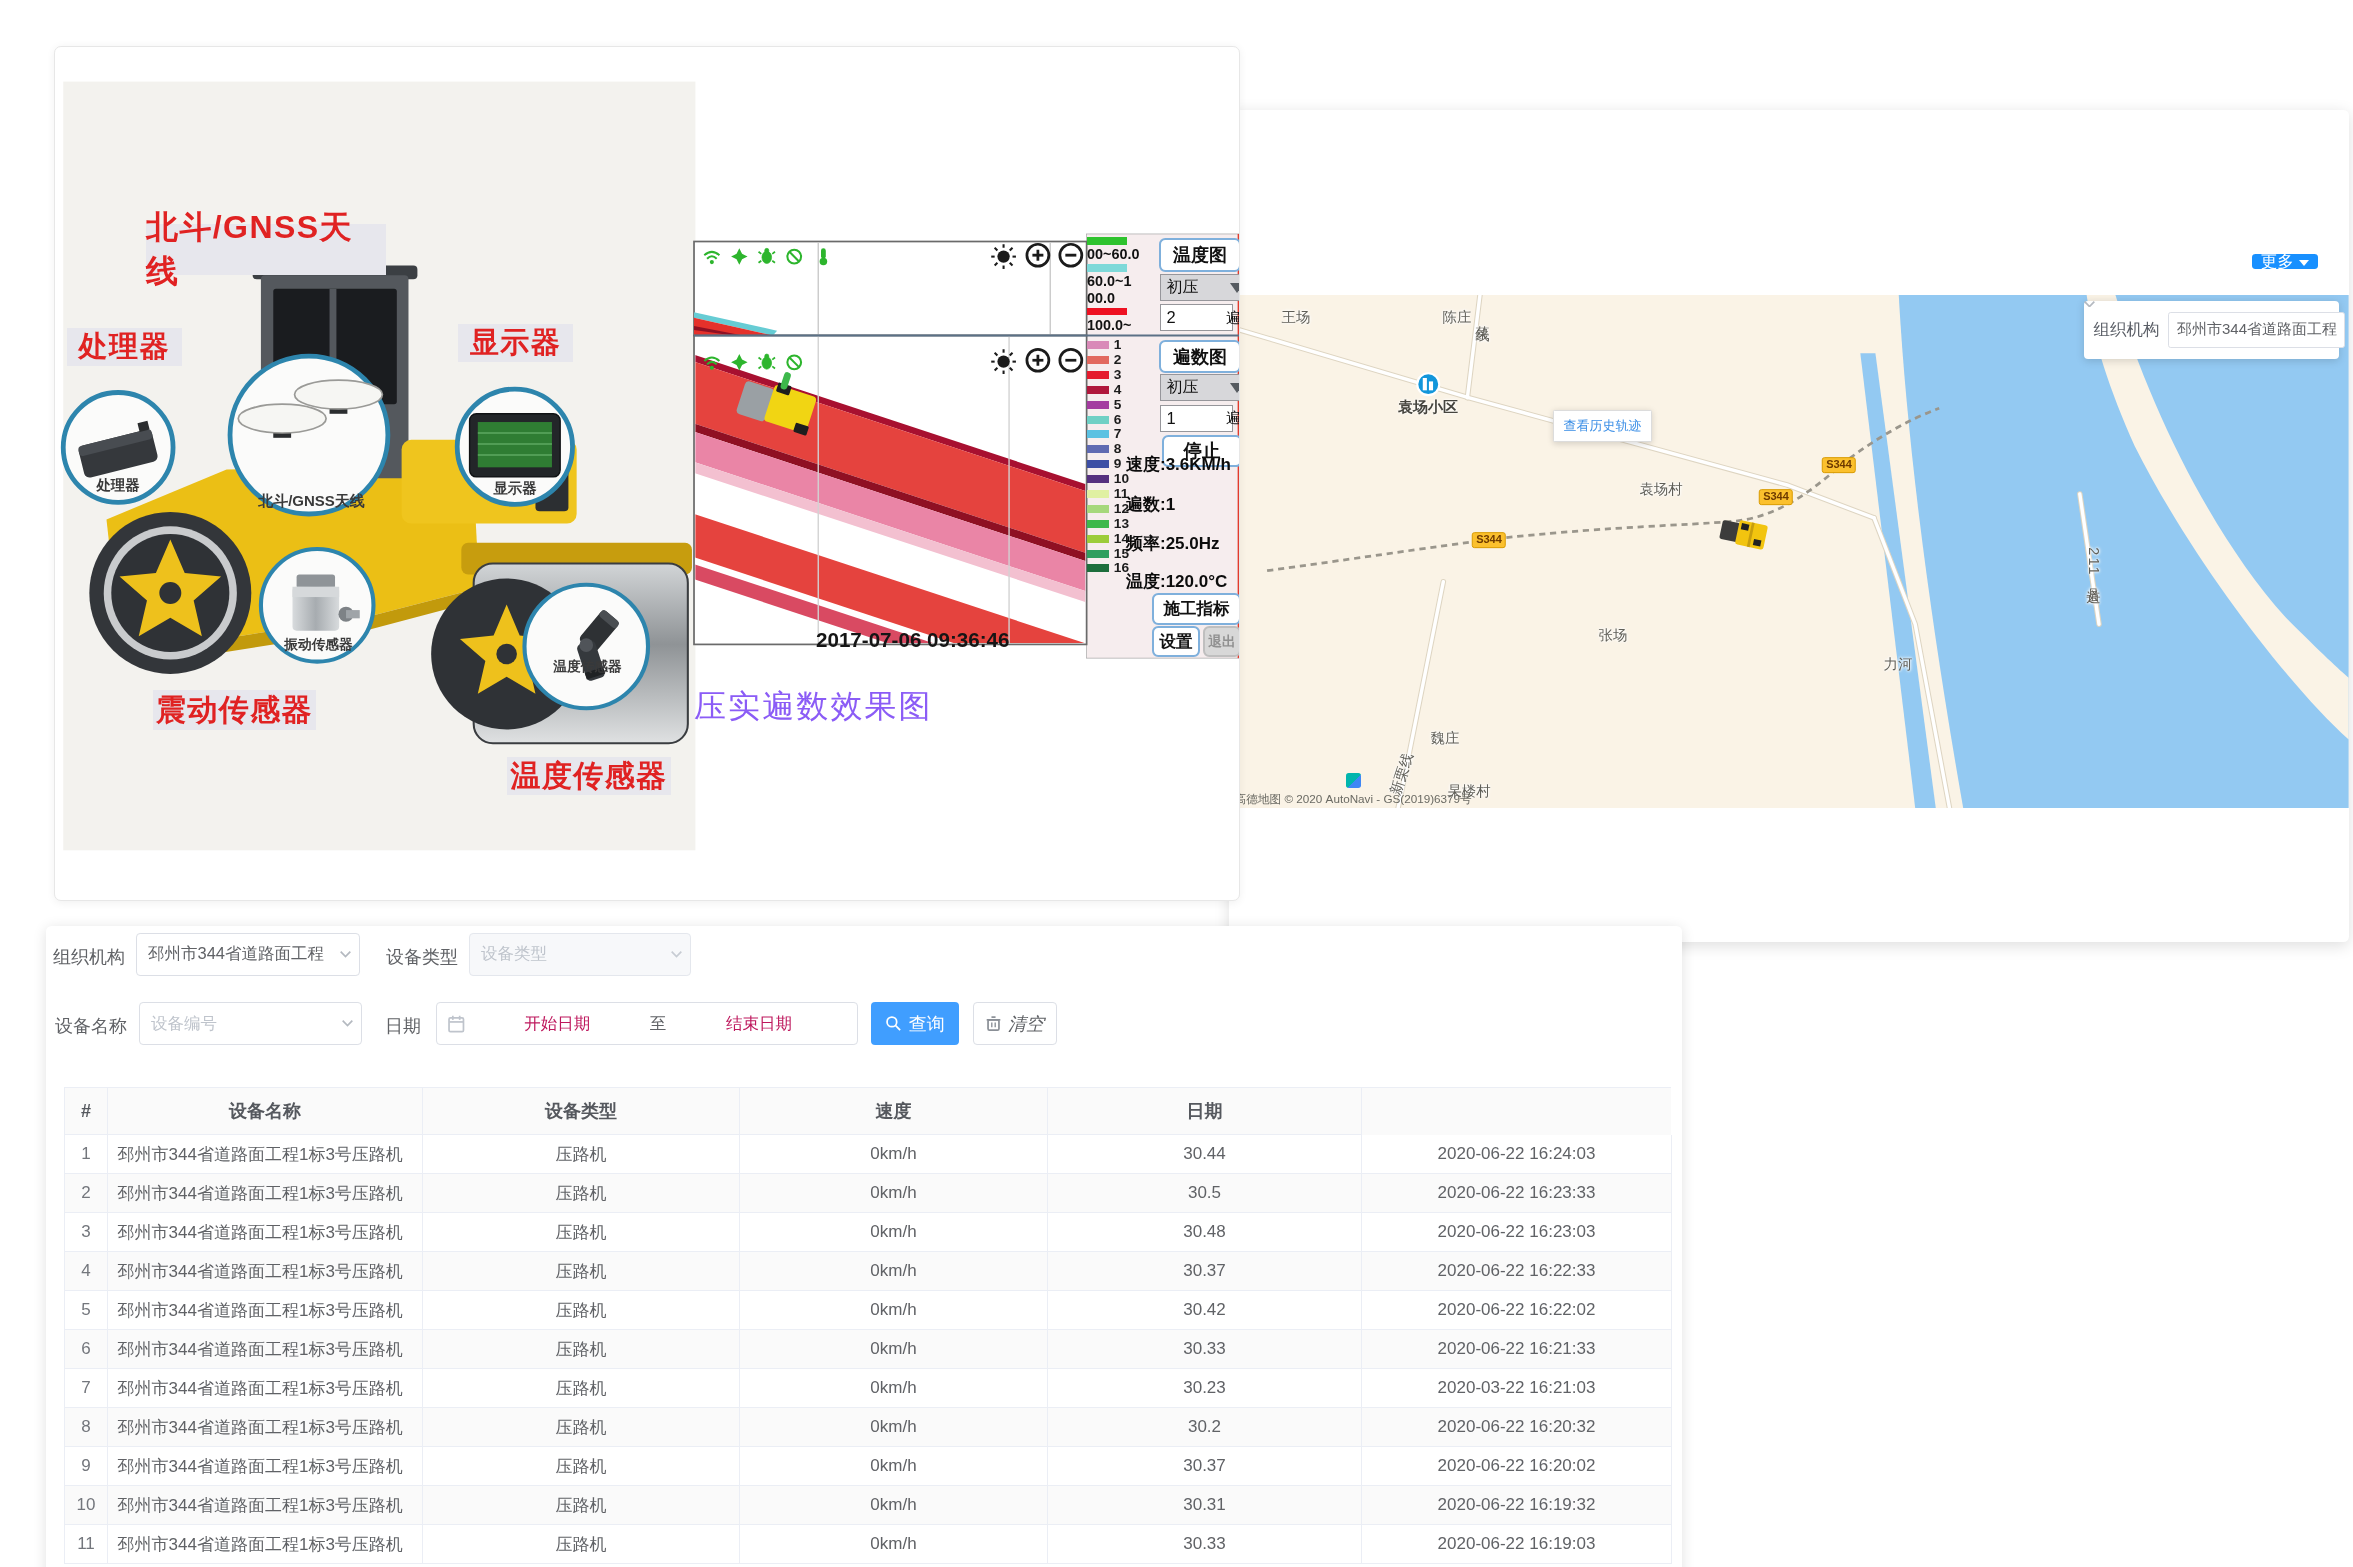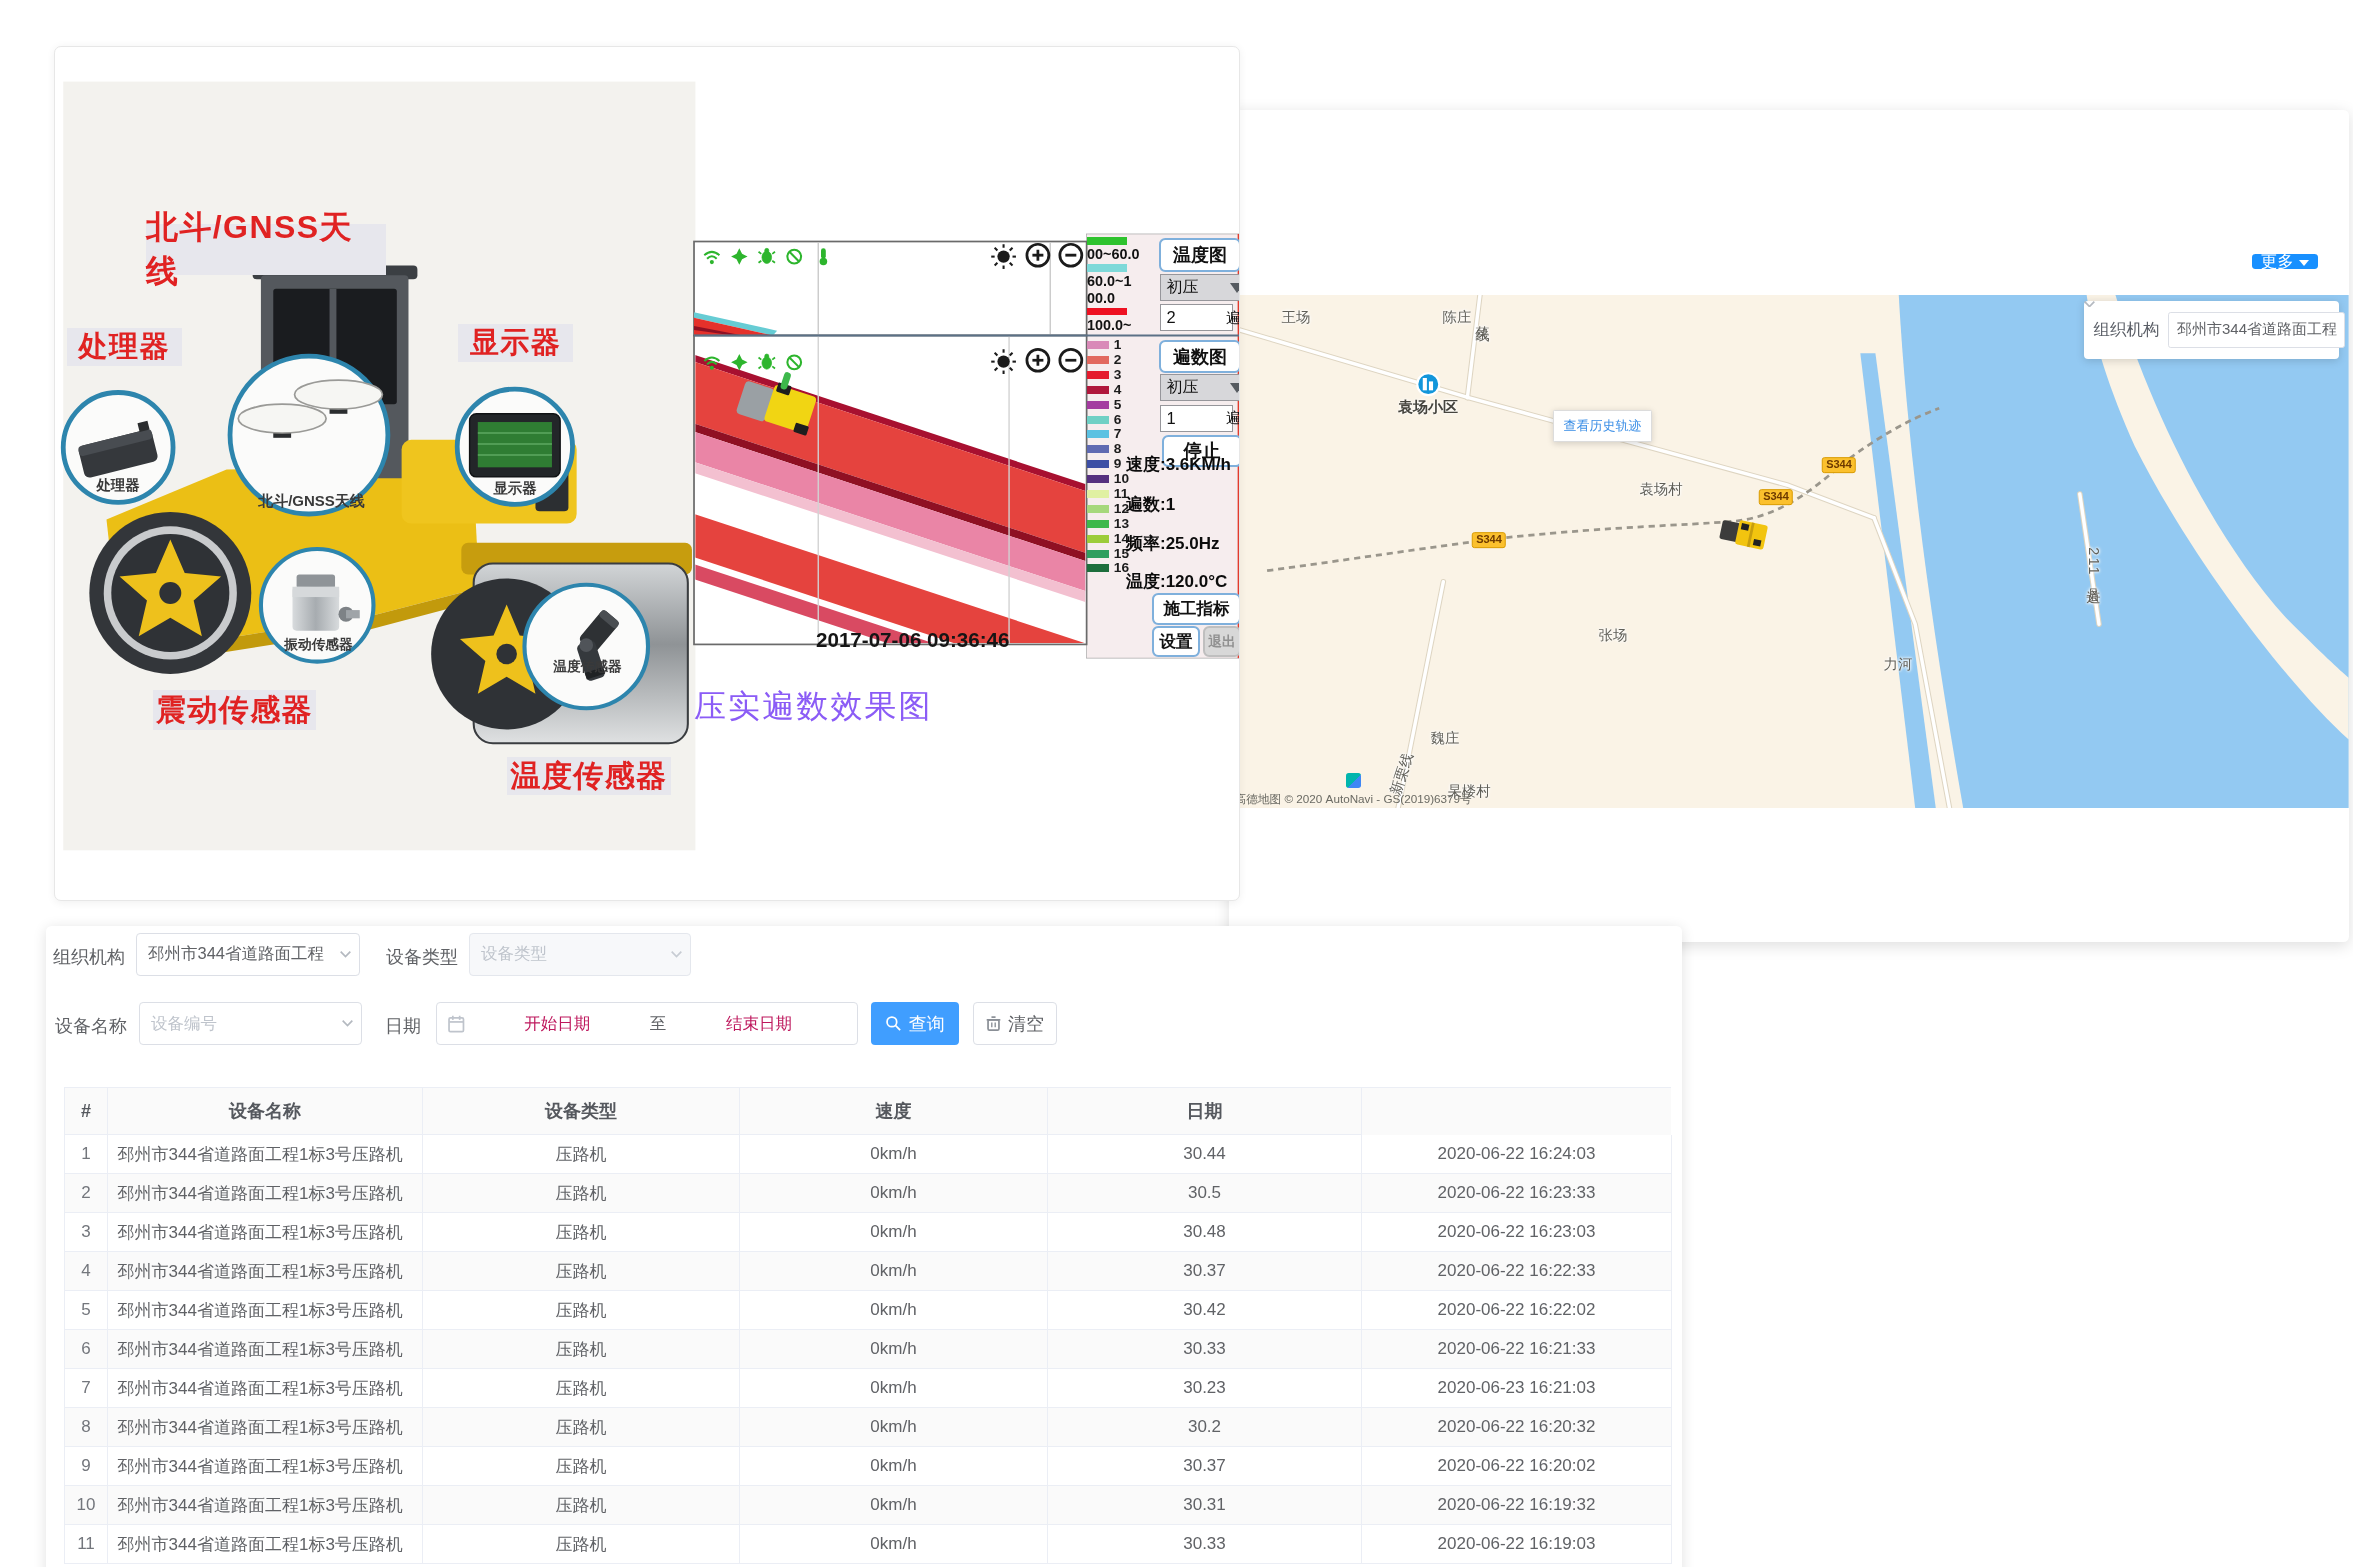--- a/index.html
+++ b/index.html
@@ -123,21 +123,21 @@
     position:absolute;height:43px;border:1.4px solid #dcdfe6;border-radius:4.1px;background:#fff;
     display:flex;align-items:center;padding:0 11px;box-sizing:border-box;gap:5.5px;
   }
   .datebox .ph{font-size:16.5px;color:#be185d;flex:1;text-align:center;}
   .datebox .to{font-size:16.5px;color:#606266;}
   .btn{
     position:absolute;height:43px;border-radius:4.1px;display:flex;align-items:center;
     justify-content:center;gap:6.9px;font-size:18px;cursor:pointer;border:none;font-family:inherit;
   }
   .btn-primary{background:#409eff;color:#fff;}
-  .btn-plain{background:#fff;color:#606266;border:1.4px solid #dcdfe6;box-sizing:border-box;}
+  .btn-plain{background:#fff;color:#606266;border:1.4px solid #dcdfe6;box-sizing:border-box;font-style:italic;}
   .dtable{position:absolute;left:18px;top:161px;width:1606px;border-left:0.7px solid #ebeef5;border-top:0.7px solid #ebeef5;}
   .tr{display:grid;grid-template-columns:43px 315px 317px 308px 314px 310px;}
   .tr.head{background:#fafafa;height:47px;}
   .tr.body{height:39px;}
   .tr.even{background:#fafafa;}
   .th,.td{
     display:flex;align-items:center;justify-content:center;
     border-right:0.7px solid #ebeef5;border-bottom:0.7px solid #ebeef5;
     font-size:17px;color:#606266;overflow:hidden;white-space:nowrap;
   }
@@ -651,21 +651,21 @@
           <div class="td c3">0km/h</div>
           <div class="td c4">30.33</div>
           <div class="td c5">2020-06-22 16:21:33</div>
         </div>
         <div class="tr body">
           <div class="td c0">7</div>
           <div class="td c1">邳州市344省道路面工程1标3号压路机</div>
           <div class="td c2">压路机</div>
           <div class="td c3">0km/h</div>
           <div class="td c4">30.23</div>
-          <div class="td c5">2020-06-23 16:21:03</div>
+          <div class="td c5">2020-03-22 16:21:03</div>
         </div>
         <div class="tr body even">
           <div class="td c0">8</div>
           <div class="td c1">邳州市344省道路面工程1标3号压路机</div>
           <div class="td c2">压路机</div>
           <div class="td c3">0km/h</div>
           <div class="td c4">30.2</div>
           <div class="td c5">2020-06-22 16:20:32</div>
         </div>
         <div class="tr body">

